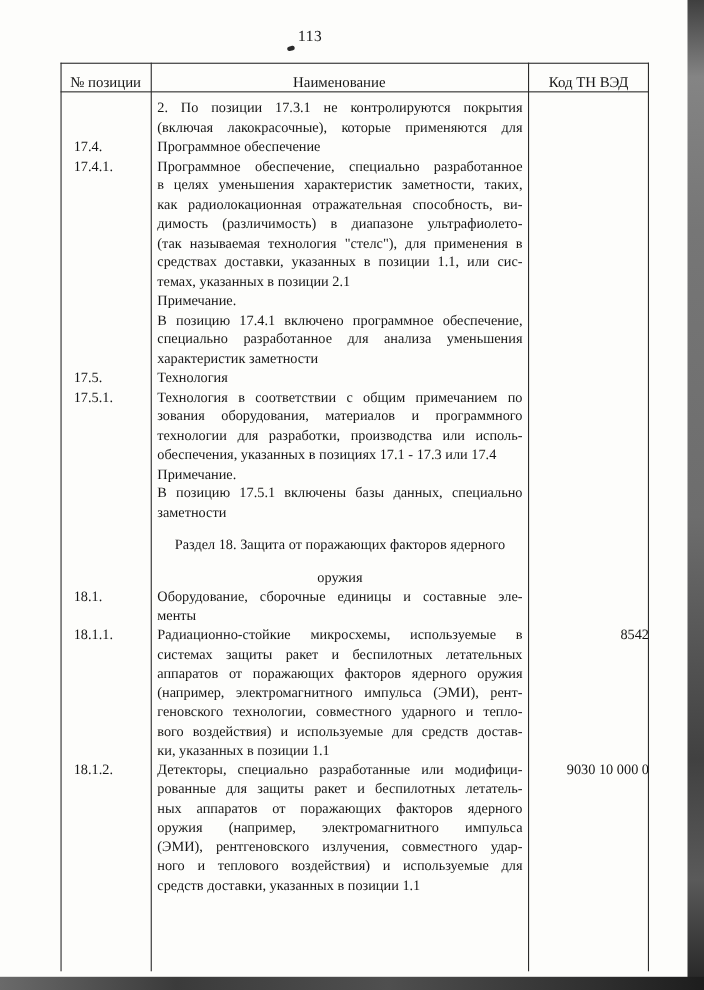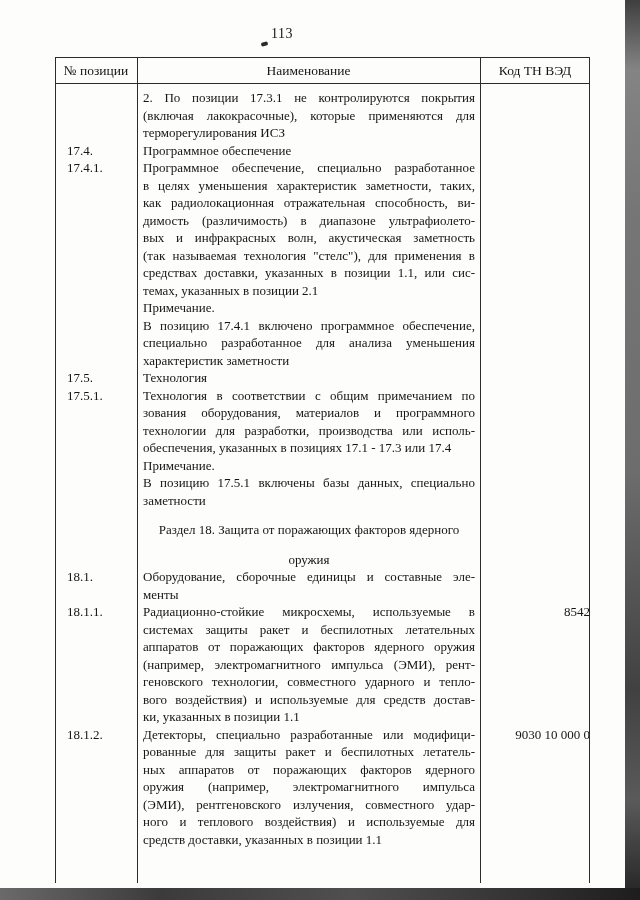--- a/index.html
+++ b/index.html
@@ -6,21 +6,21 @@
   body{
     width:640px;height:900px;position:relative;overflow:hidden;
     background:#fdfdfb;color:#151515;
     font-family:"Liberation Serif","DejaVu Serif",serif;
   }
   .pagenum{position:absolute;top:26px;left:0;width:564px;text-align:center;
     font-size:14px;letter-spacing:.5px;}
   .tbl{position:absolute;left:55px;top:57px;width:535px;height:826px;}
   .vline{position:absolute;top:0;bottom:0;width:1px;background:#2b2b2b;}
   .v0{left:0}.v1{left:82px}.v2{left:425px}.v3{left:534px}
-  .thead{display:flex;align-items:center;height:27px;box-sizing:border-box;
+  .thead{display:flex;align-items:flex-end;height:27px;box-sizing:border-box;
     border-top:1px solid #2b2b2b;border-bottom:1px solid #2b2b2b;font-size:13.5px;}
   .th{text-align:center;}
   .th.c1{width:82px}.th.c2{width:343px}.th.c3{width:110px}
   .tbody{padding-top:5px;font-size:13px;line-height:17.5px;}
   .row{display:flex;}
   .cell{box-sizing:border-box;}
   .pos{width:82px;padding-left:12px;}
   .name{width:343px;padding:0 5px 0 6px;}
   .code{width:110px;padding-left:8px;text-align:right;}
   .line{white-space:nowrap;overflow:visible;}
@@ -45,21 +45,20 @@
     <div class="th c2">Наименование</div>
     <div class="th c3">Код ТН ВЭД</div>
   </div>
   <div class="tbody">
   <div class="row">
     <div class="cell pos"></div>
     <div class="cell name">
           <div class="para">
             <div class="line just">2. По позиции 17.3.1 не контролируются покрытия</div>
             <div class="line just">(включая лакокрасочные), которые применяются для</div>
-            <div class="line">терморегулирования ИСЗ</div>
           </div>
         </div>
     <div class="cell code"></div>
   </div>
 
   <div class="row">
     <div class="cell pos">17.4.</div>
     <div class="cell name">
           <div class="para">
             <div class="line">Программное обеспечение</div>
@@ -69,21 +68,20 @@
   </div>
 
   <div class="row">
     <div class="cell pos">17.4.1.</div>
     <div class="cell name">
           <div class="para">
             <div class="line just">Программное обеспечение, специально разработанное</div>
             <div class="line just">в целях уменьшения характеристик заметности, таких,</div>
             <div class="line just">как радиолокационная отражательная способность, ви-</div>
             <div class="line just">димость (различимость) в диапазоне ультрафиолето-</div>
-            <div class="line just">вых и инфракрасных волн, акустическая заметность</div>
             <div class="line just">(так называемая технология "стелс"), для применения в</div>
             <div class="line just">средствах доставки, указанных в позиции 1.1, или сис-</div>
             <div class="line">темах, указанных в позиции 2.1</div>
           </div>
           <div class="para">
             <div class="line">Примечание.</div>
           </div>
           <div class="para">
             <div class="line just">В позицию 17.4.1 включено программное обеспечение,</div>
             <div class="line just">специально разработанное для анализа уменьшения</div>

